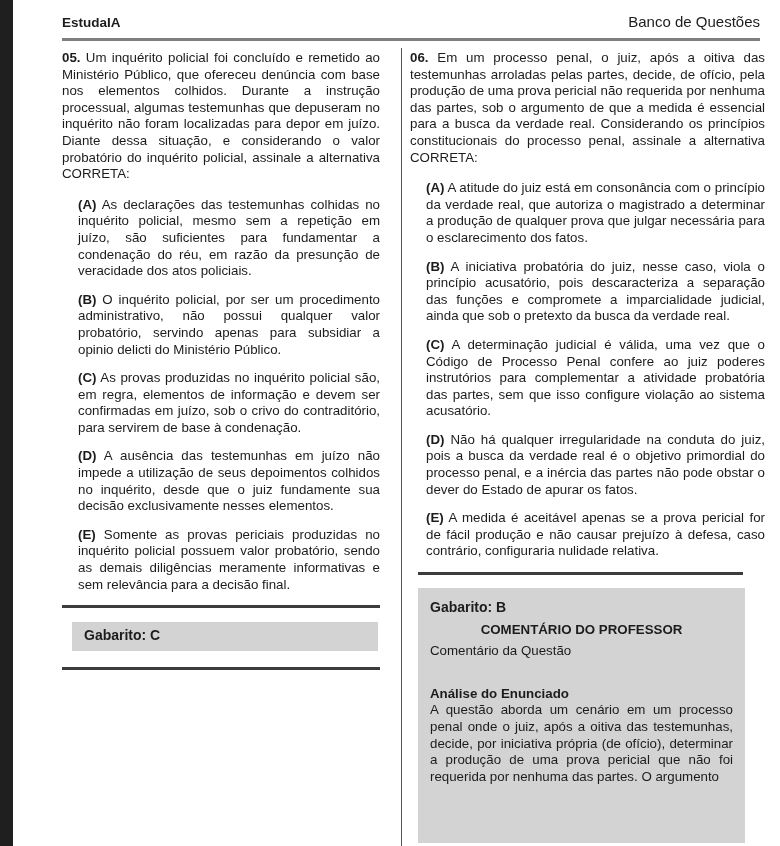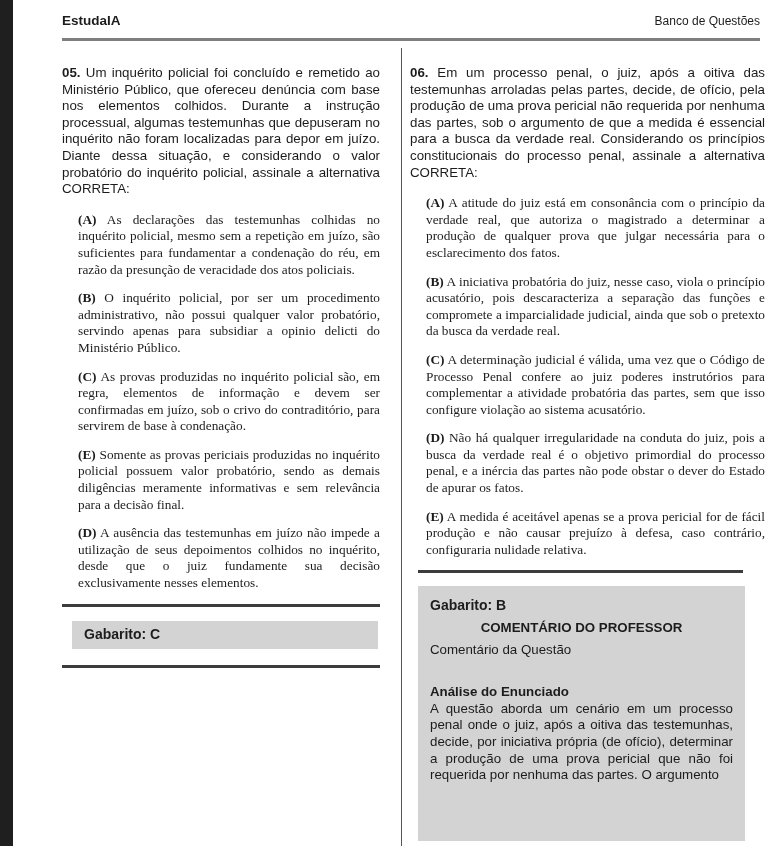--- a/index.html
+++ b/index.html
@@ -15,29 +15,29 @@
   body{
     width:780px;height:846px;overflow:hidden;
     background:var(--page-bg);
     font-family:"Liberation Sans","DejaVu Sans",sans-serif;
     color:var(--text);
   }
   .page{position:relative;width:780px;height:846px;overflow:hidden;background:var(--page-bg);}
   .edge-bar{position:absolute;left:0;top:0;bottom:0;width:13px;background:var(--edge-bar);}
   .header{position:absolute;left:62px;top:13px;width:698px;display:flex;justify-content:space-between;align-items:baseline;}
   .brand{font-size:13.5px;font-weight:bold;}
-  .header-right{font-size:12px;}
+  .header-right{font-size:15px;}
   .header-rule{position:absolute;left:62px;top:38px;width:698px;height:3px;background:var(--rule-header);}
   .col-divider{position:absolute;left:401px;top:48px;bottom:0;width:1px;background:var(--divider);}
-  .col{position:absolute;top:65px;font-size:13.3px;line-height:16.6px;}
+  .col{position:absolute;top:50px;font-size:13.3px;line-height:16.6px;}
   .col-left{left:62px;width:318px;}
   .col-right{left:410px;width:355px;}
   p{margin:0;}
   .stem{text-align:justify;margin:0 0 14px 0;}
-  .option{text-align:justify;margin:3px 0 12px 16px;font-family:Liberation Serif, serif;}
+  .option{text-align:justify;margin:3px 0 12px 16px;}
   .opt-label,.q-number{font-weight:bold;}
   .sep-rule{height:3px;background:var(--rule-dark);border:0;}
   .col-left .sep-rule{width:318px;margin:10px 0 0 0;}
   .col-left .sep-rule.after-box{margin-top:16px;}
   .answer-box{background:var(--answer-box-bg);}
   .col-left .answer-box{width:282px;margin:14px 0 0 10px;padding:5px 12px 6px 12px;}
   .answer-label{font-weight:bold;font-size:14px;}
   .col-right .sep-rule{width:325px;margin:10px 0 0 8px;}
   .col-right .answer-box{width:303px;margin:13px 0 0 8px;padding:11px 12px 14px 12px;min-height:230px;}
   .commentary-header{font-weight:bold;text-align:center;margin-top:6px;}
@@ -59,22 +59,22 @@
   <div class="header-rule"></div>
 
   <div class="col-divider"></div>
 
   <div class="col col-left">
     <p class="stem"><b class="q-number">05.</b> <span>Um inquérito policial foi concluído e remetido ao Ministério Público, que ofereceu denúncia com base nos elementos colhidos. Durante a instrução processual, algumas testemunhas que depuseram no inquérito não foram localizadas para depor em juízo. Diante dessa situação, e considerando o valor probatório do inquérito policial, assinale a alternativa CORRETA:</span></p>
 
     <p class="option"><b class="opt-label">(A)</b> <span>As declarações das testemunhas colhidas no inquérito policial, mesmo sem a repetição em juízo, são suficientes para fundamentar a condenação do réu, em razão da presunção de veracidade dos atos policiais.</span></p>
     <p class="option"><b class="opt-label">(B)</b> <span>O inquérito policial, por ser um procedimento administrativo, não possui qualquer valor probatório, servindo apenas para subsidiar a opinio delicti do Ministério Público.</span></p>
     <p class="option"><b class="opt-label">(C)</b> <span>As provas produzidas no inquérito policial são, em regra, elementos de informação e devem ser confirmadas em juízo, sob o crivo do contraditório, para servirem de base à condenação.</span></p>
+    <p class="option"><b class="opt-label">(D)</b> <span>A ausência das testemunhas em juízo não impede a utilização de seus depoimentos colhidos no inquérito, desde que o juiz fundamente sua decisão exclusivamente nesses elementos.</span></p>
     <p class="option"><b class="opt-label">(E)</b> <span>Somente as provas periciais produzidas no inquérito policial possuem valor probatório, sendo as demais diligências meramente informativas e sem relevância para a decisão final.</span></p>
-    <p class="option"><b class="opt-label">(D)</b> <span>A ausência das testemunhas em juízo não impede a utilização de seus depoimentos colhidos no inquérito, desde que o juiz fundamente sua decisão exclusivamente nesses elementos.</span></p>
 
     <div class="sep-rule"></div>
     <div class="answer-box">
       <span class="answer-label">Gabarito: C</span>
     </div>
     <div class="sep-rule after-box"></div>
   </div>
 
   <div class="col col-right">
     <p class="stem"><b class="q-number">06.</b> <span>Em um processo penal, o juiz, após a oitiva das testemunhas arroladas pelas partes, decide, de ofício, pela produção de uma prova pericial não requerida por nenhuma das partes, sob o argumento de que a medida é essencial para a busca da verdade real. Considerando os princípios constitucionais do processo penal, assinale a alternativa CORRETA:</span></p>

